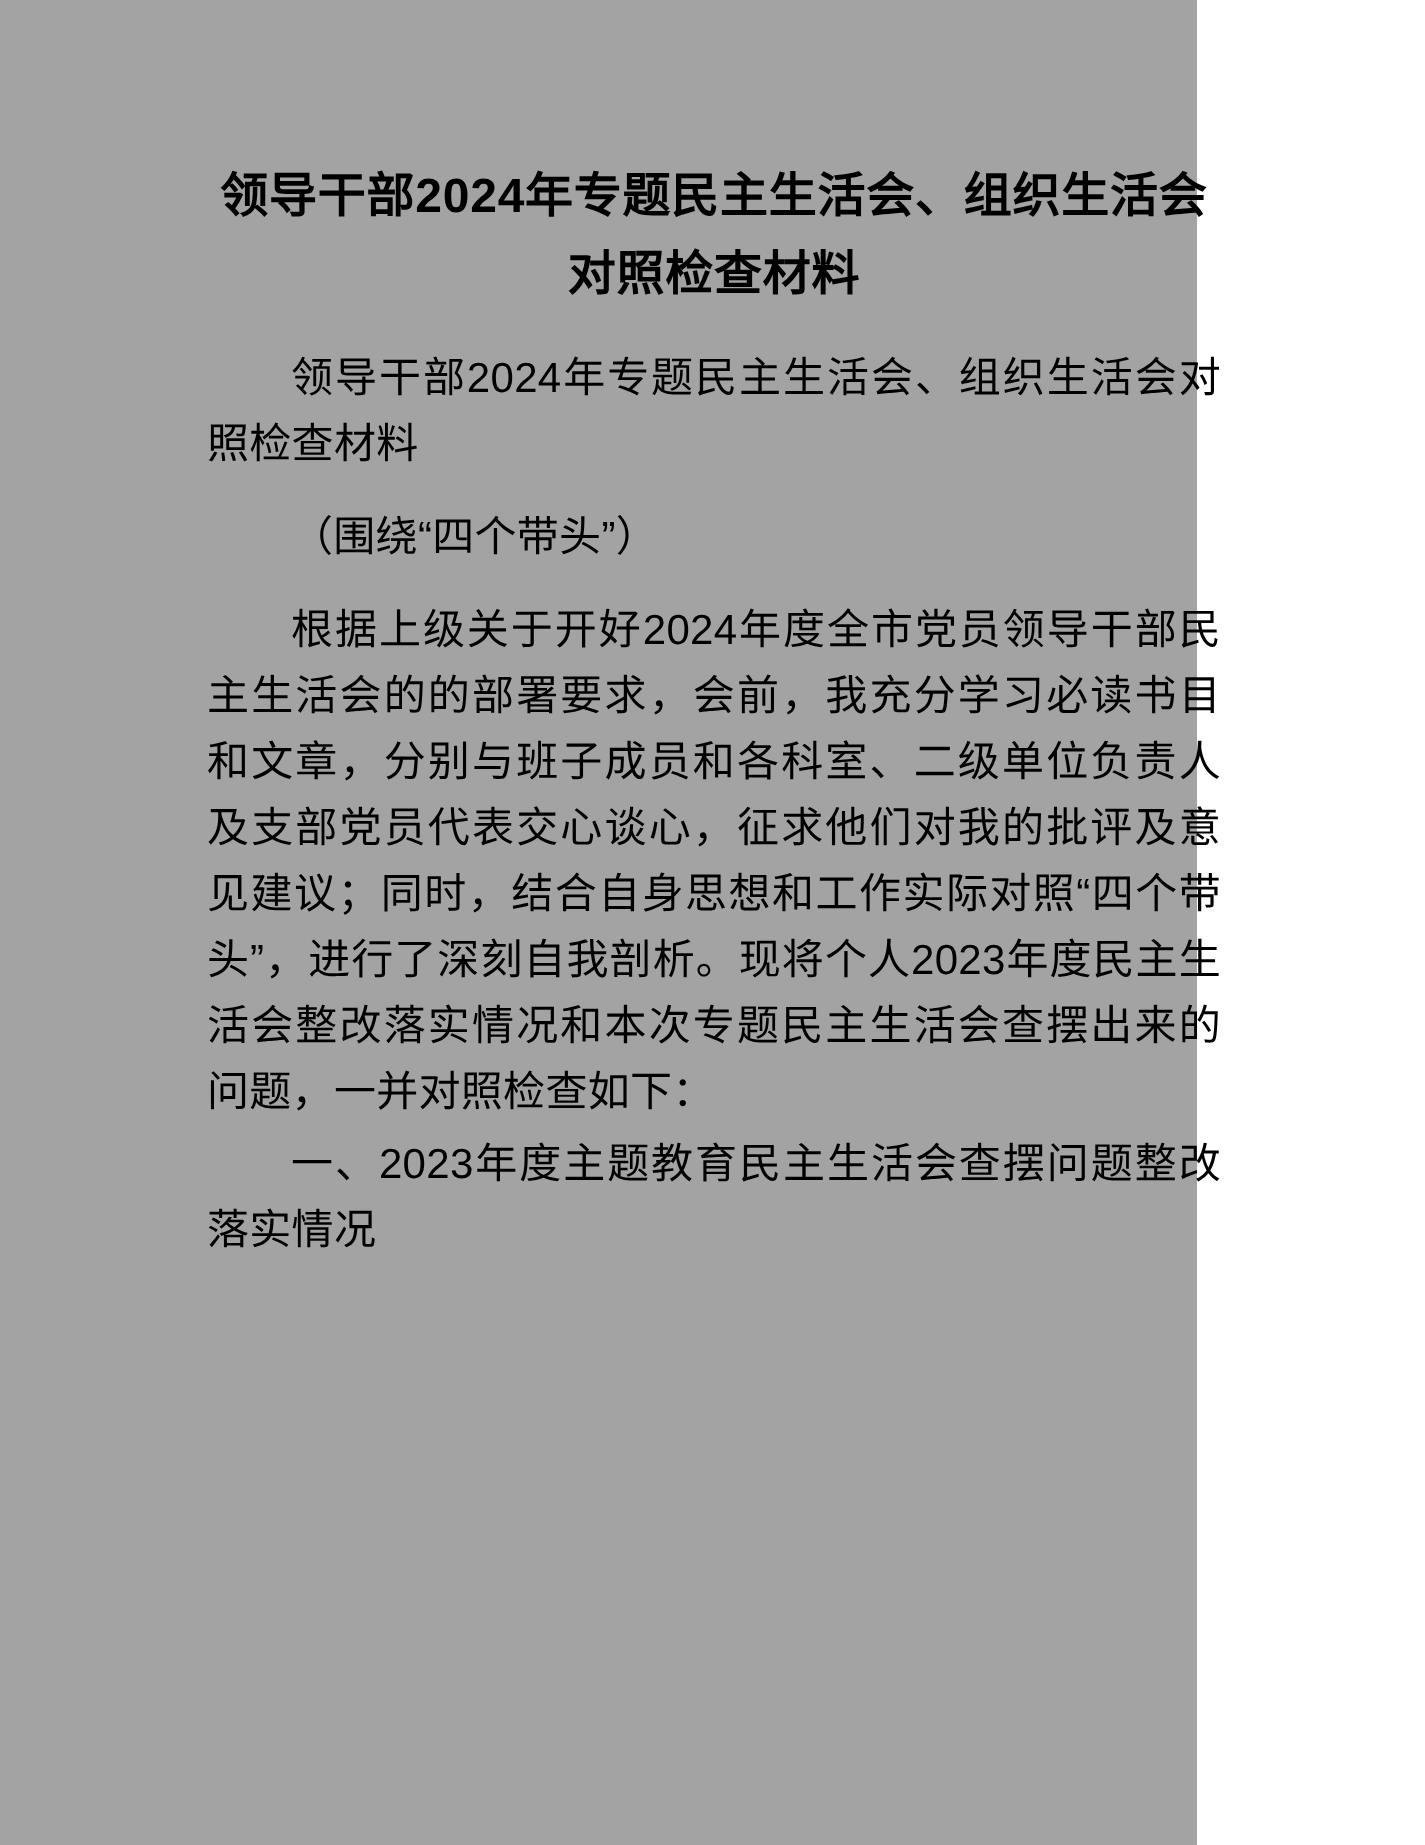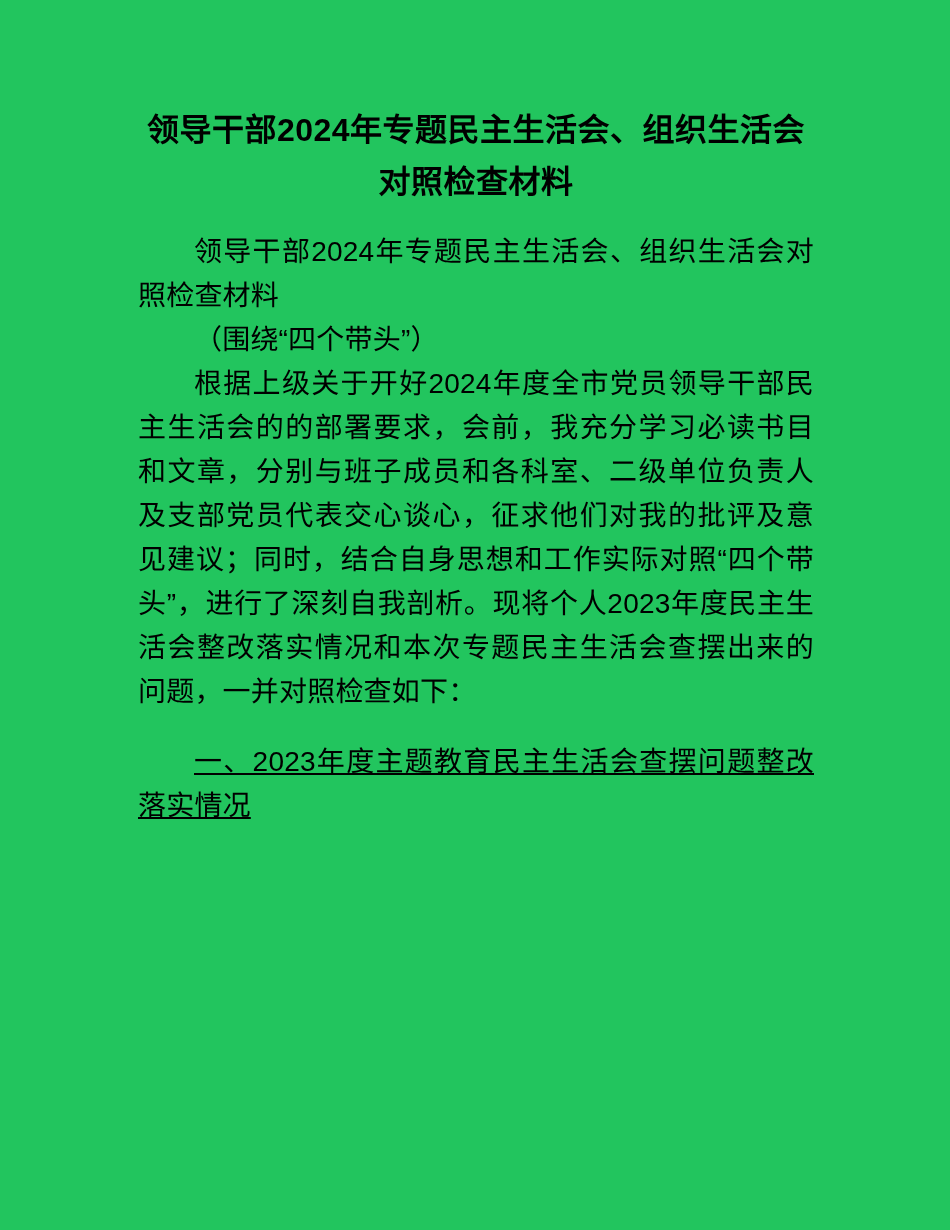--- a/index.html
+++ b/index.html
@@ -10,25 +10,25 @@
   }
   body {
     width: 950px;
     height: 1230px;
     overflow: hidden;
     font-family: "Liberation Sans", "DejaVu Sans", sans-serif;
     color: #000000;
     -webkit-font-smoothing: antialiased;
   }
   .page {
-    width: 950px;
+    width: 798px;
     height: 1230px;
     box-sizing: border-box;
     padding: 0;
-    background: #22c55e;
+    background: #a3a3a3;
     position: relative;
   }
   .content {
     position: absolute;
     left: 138px;
     top: 0;
     width: 676px;
   }
   .doc-title {
     font-size: 32px;
@@ -46,22 +46,22 @@
     line-height: 44px;
     text-align: justify;
     text-justify: inter-ideograph;
     margin: 0;
     letter-spacing: 0.2px;
     word-break: break-all;
   }
   .indent2 {
     text-indent: 56px;
   }
-  .gap-sm { margin-top: 26px; text-decoration: underline; }
-  .gap-md { }
+  .gap-sm { margin-top: 4px; }
+  .gap-md { margin-top: 18px; }
   .gap-lg { margin-top: 22px; }
 </style>
 </head>
 <body>
 
 <div class="page">
   <div class="content">
 
     <h1 class="doc-title">领导干部2024年专题民主生活会、组织生活会对照检查材料</h1>
 

